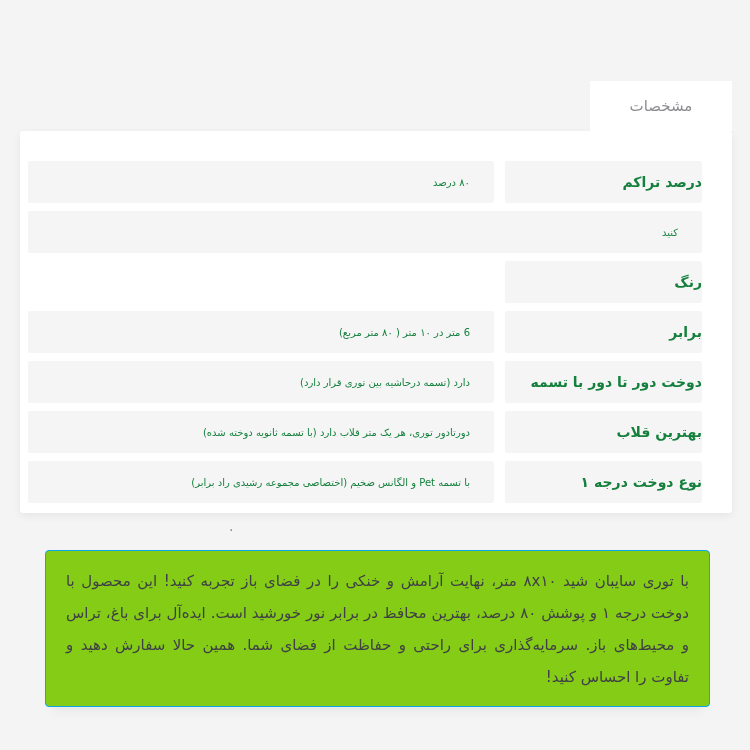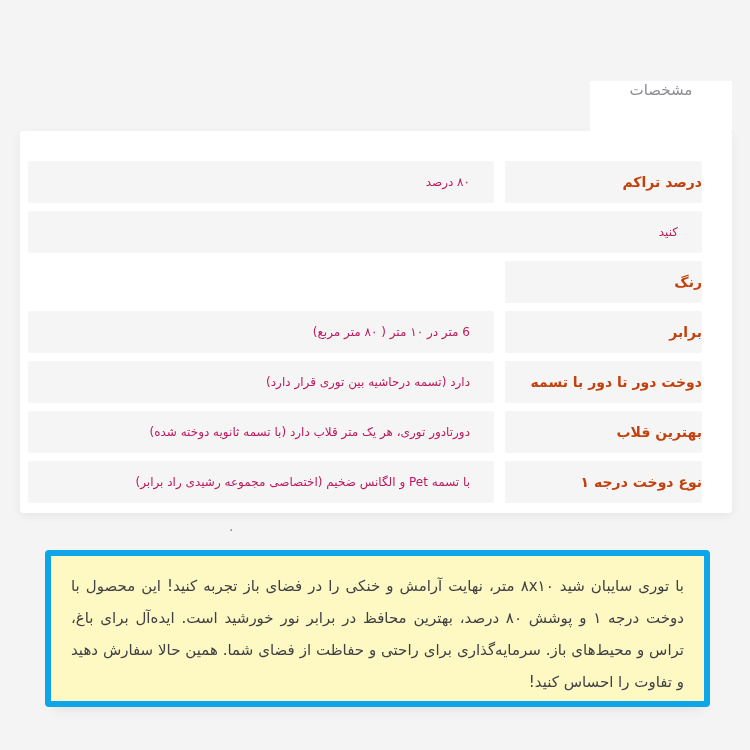--- a/index.html
+++ b/index.html
@@ -12,21 +12,21 @@
     direction: rtl;
   }
   .stage { position: absolute; inset: 0; }
 
   
   .tab {
     position: absolute;
     left: 590px; top: 81px;
     width: 142px; height: 50px;
     background: #ffffff;
-    display: flex; align-items: flex-start; justify-content: center;
+    display: flex; align-items: center; justify-content: center;
     font-size: 15px;
     color: #8c8c91;
     z-index: 2;
     cursor: pointer;
   }
 
   
   .card {
     position: absolute;
     left: 20px; top: 131px;
@@ -51,52 +51,52 @@
     background: #f5f5f6;
     border-radius: 2px;
     display: flex; align-items: center;
     box-sizing: border-box;
     padding-left: 22px;
     justify-content: flex-start;
     direction: rtl;
     text-align: left;
     font-weight: bold;
     font-size: 14px;
-    color: #c2410c;
+    color: #15803d;
   }
   .spec-label > span { direction: rtl; unicode-bidi: plaintext; }
   .spec-value {
     flex: 1;
     background: #f5f5f6;
     border-radius: 2px;
     display: flex; align-items: center;
     box-sizing: border-box;
     padding-right: 24px;
     padding-left: 14px;
-    font-size: 12px;
-    color: #be185d;
+    font-size: 10px;
+    color: #15803d;
     text-align: right;
   }
 
   
   .stray-dot {
     position: absolute;
     left: 229px; top: 518px;
     font-size: 14px;
     color: #8a8a8a;
     z-index: 1;
   }
 
   
   .desc-panel {
     position: absolute;
     left: 45px; top: 550px;
     width: 665px; height: 157px;
-    background: #fef9c3;
-    border: 6px solid #0ea5e9;
+    background: #84cc16;
+    border: 1px solid #0ea5e9;
     border-radius: 4px;
     box-shadow: 0 10px 12px -8px rgba(0,0,0,0.08);
     box-sizing: border-box;
     padding: 14px 20px;
   }
   .desc-text {
     margin: 0;
     font-size: 15px;
     line-height: 32px;
     color: #3f3f46;

